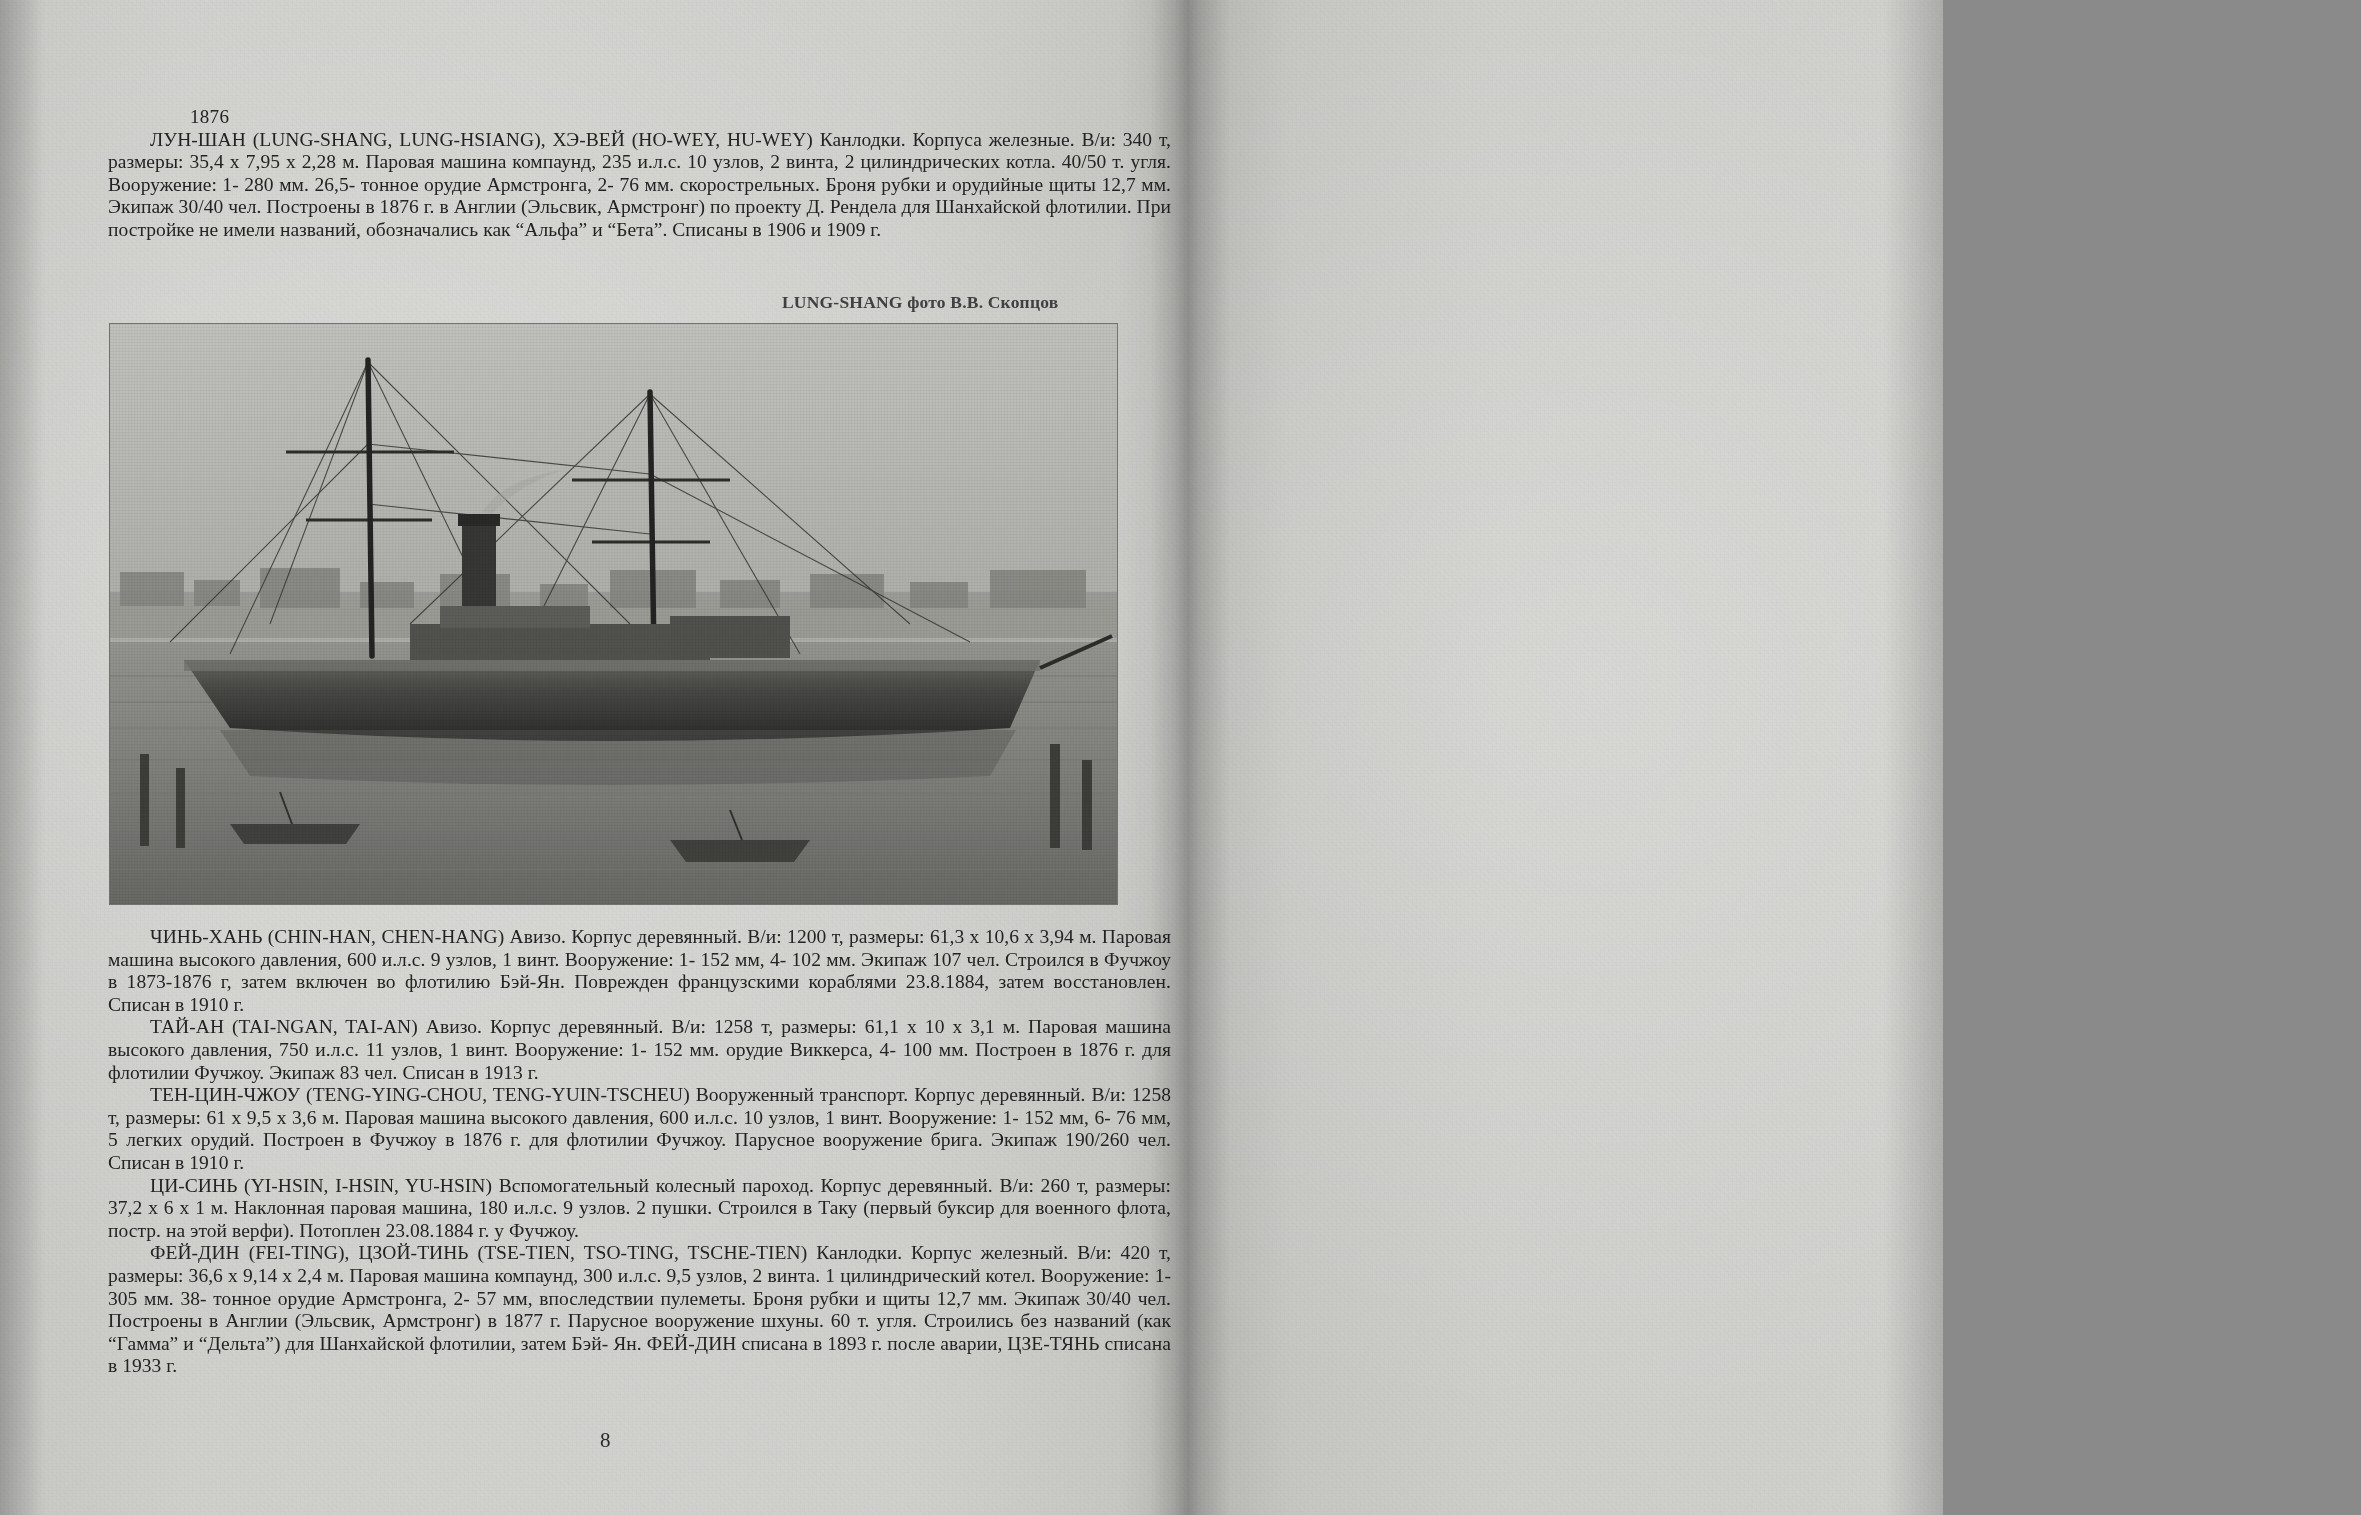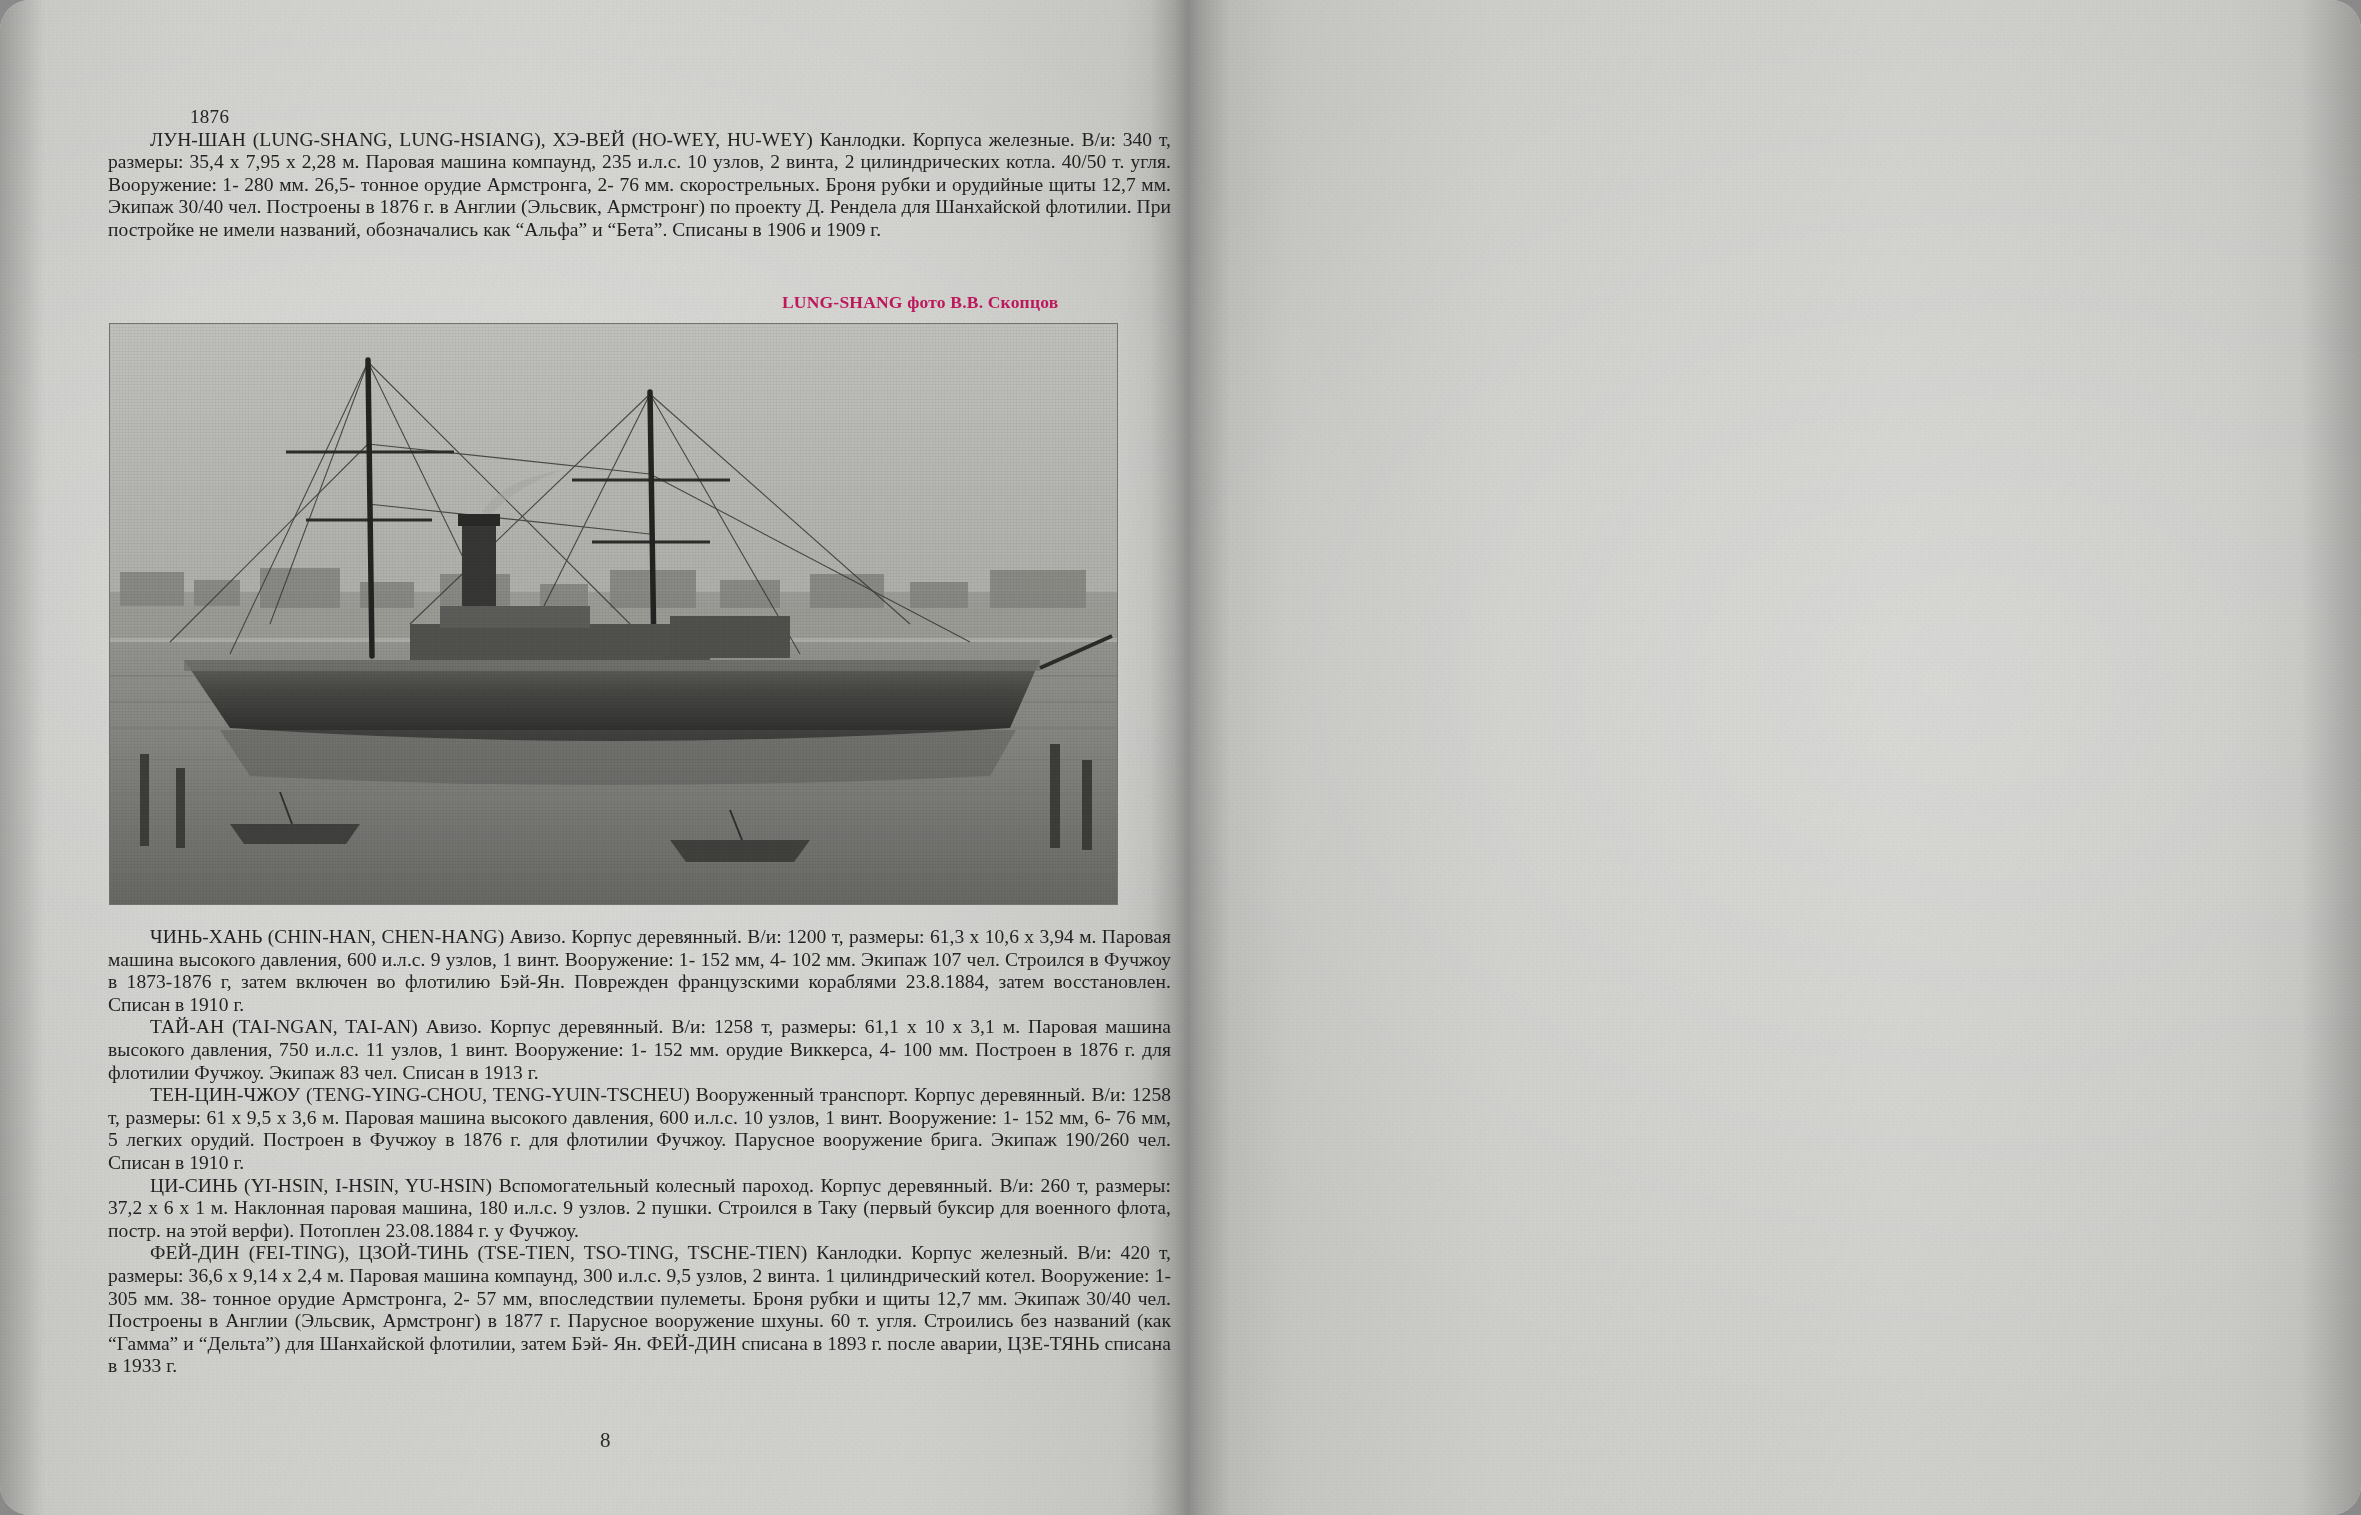--- a/index.html
+++ b/index.html
@@ -2,26 +2,25 @@
 <html><head>
 <meta charset="utf-8">
 <style>
   html, body {
     margin: 0;
     padding: 0;
     background: #8a8a8a;
   }
   .spread {
     position: relative;
-    width: 2361px;
+    width: 1943px;
     height: 1515px;
     overflow: hidden;
     background: #c9c9c6;
     font-family: "Liberation Serif", "DejaVu Serif", serif;
-    border-radius: 30px;
   }
   
   .paper {
     position: absolute;
     inset: 0;
     background:
       radial-gradient(ellipse 60% 70% at 18% 40%, rgba(255,255,255,0.22), rgba(255,255,255,0) 70%),
       radial-gradient(ellipse 55% 70% at 82% 45%, rgba(255,255,255,0.18), rgba(255,255,255,0) 72%),
       linear-gradient(90deg,
         #b9b9b6 0px, #c8c8c5 40px, #cececb 180px, #d0d0cd 520px,
@@ -94,21 +93,21 @@
     font-size: 19px;
     letter-spacing: 0.3px;
   }
 
   
   .photo-caption {
     position: absolute;
     font-family: "Liberation Serif", "DejaVu Serif", serif;
     font-weight: bold;
     font-size: 17.5px;
-    color: #be185d;
+    color: #404040;
     letter-spacing: 0.2px;
     white-space: nowrap;
   }
   .cap-left  { left: 782px;  top: 292px; }
 
   .photo {
     position: absolute;
     overflow: hidden;
     border: 1px solid rgba(40,40,40,0.35);
     background: #9a9a97;

